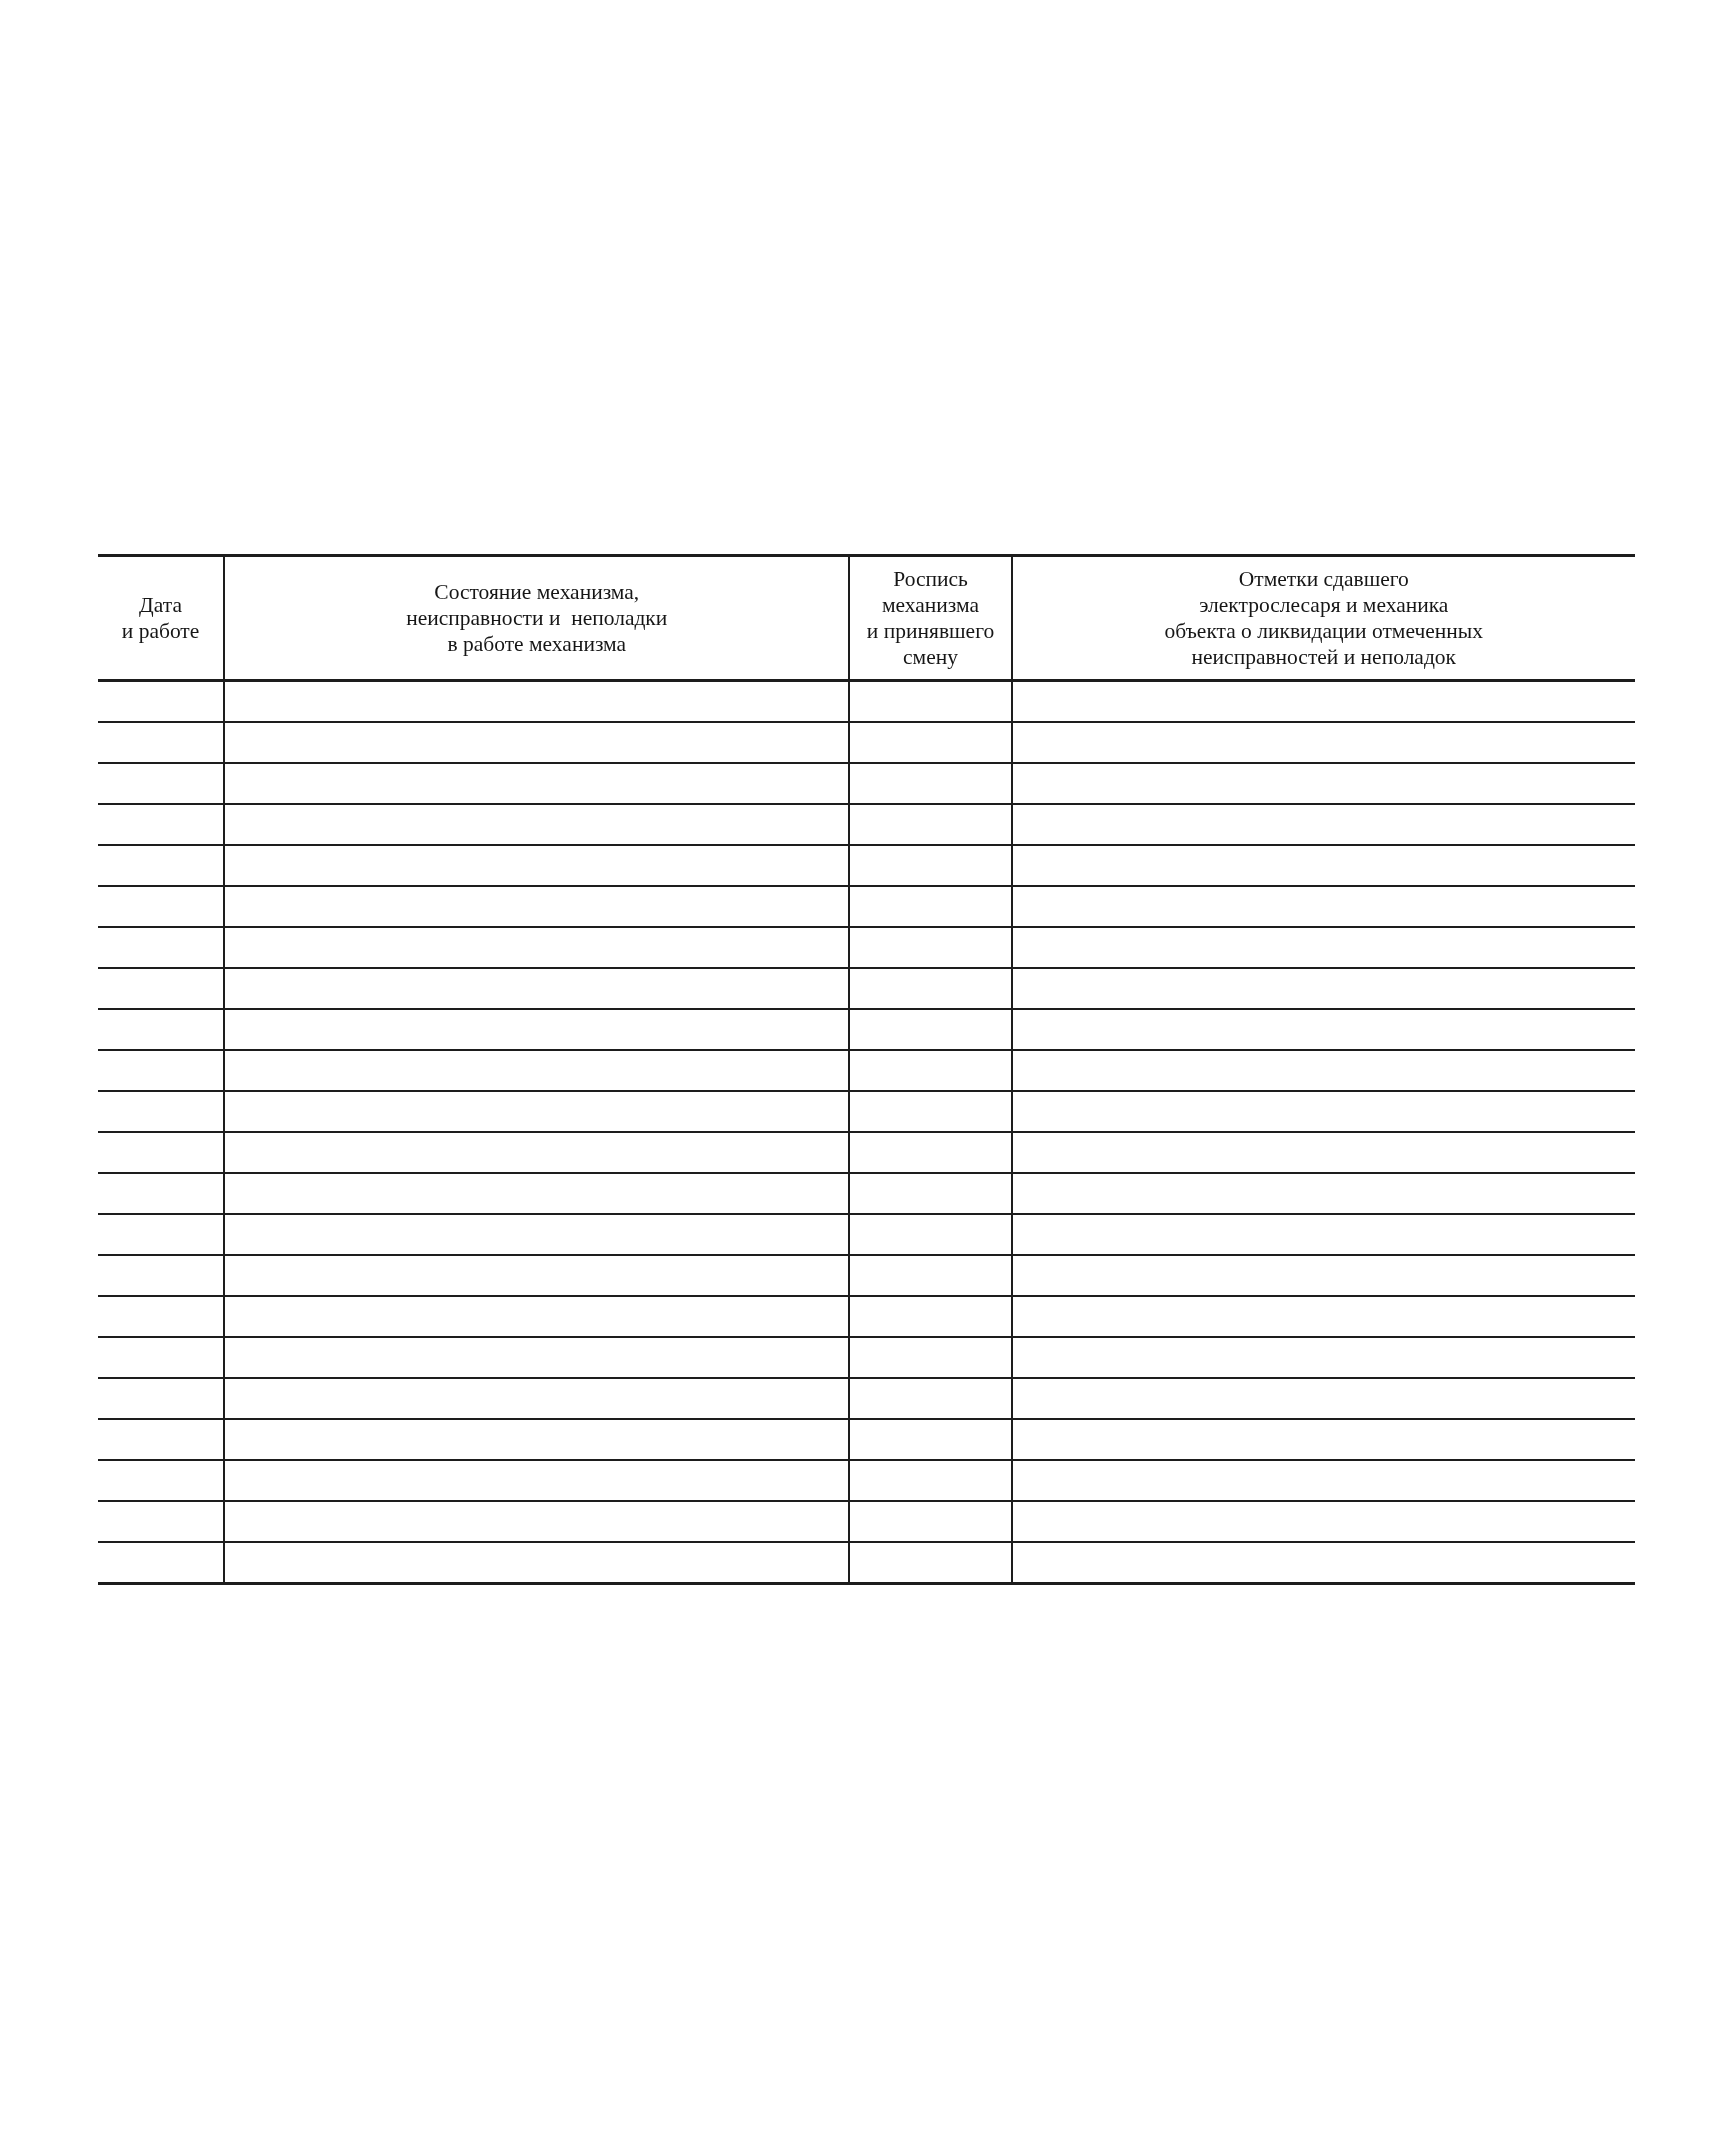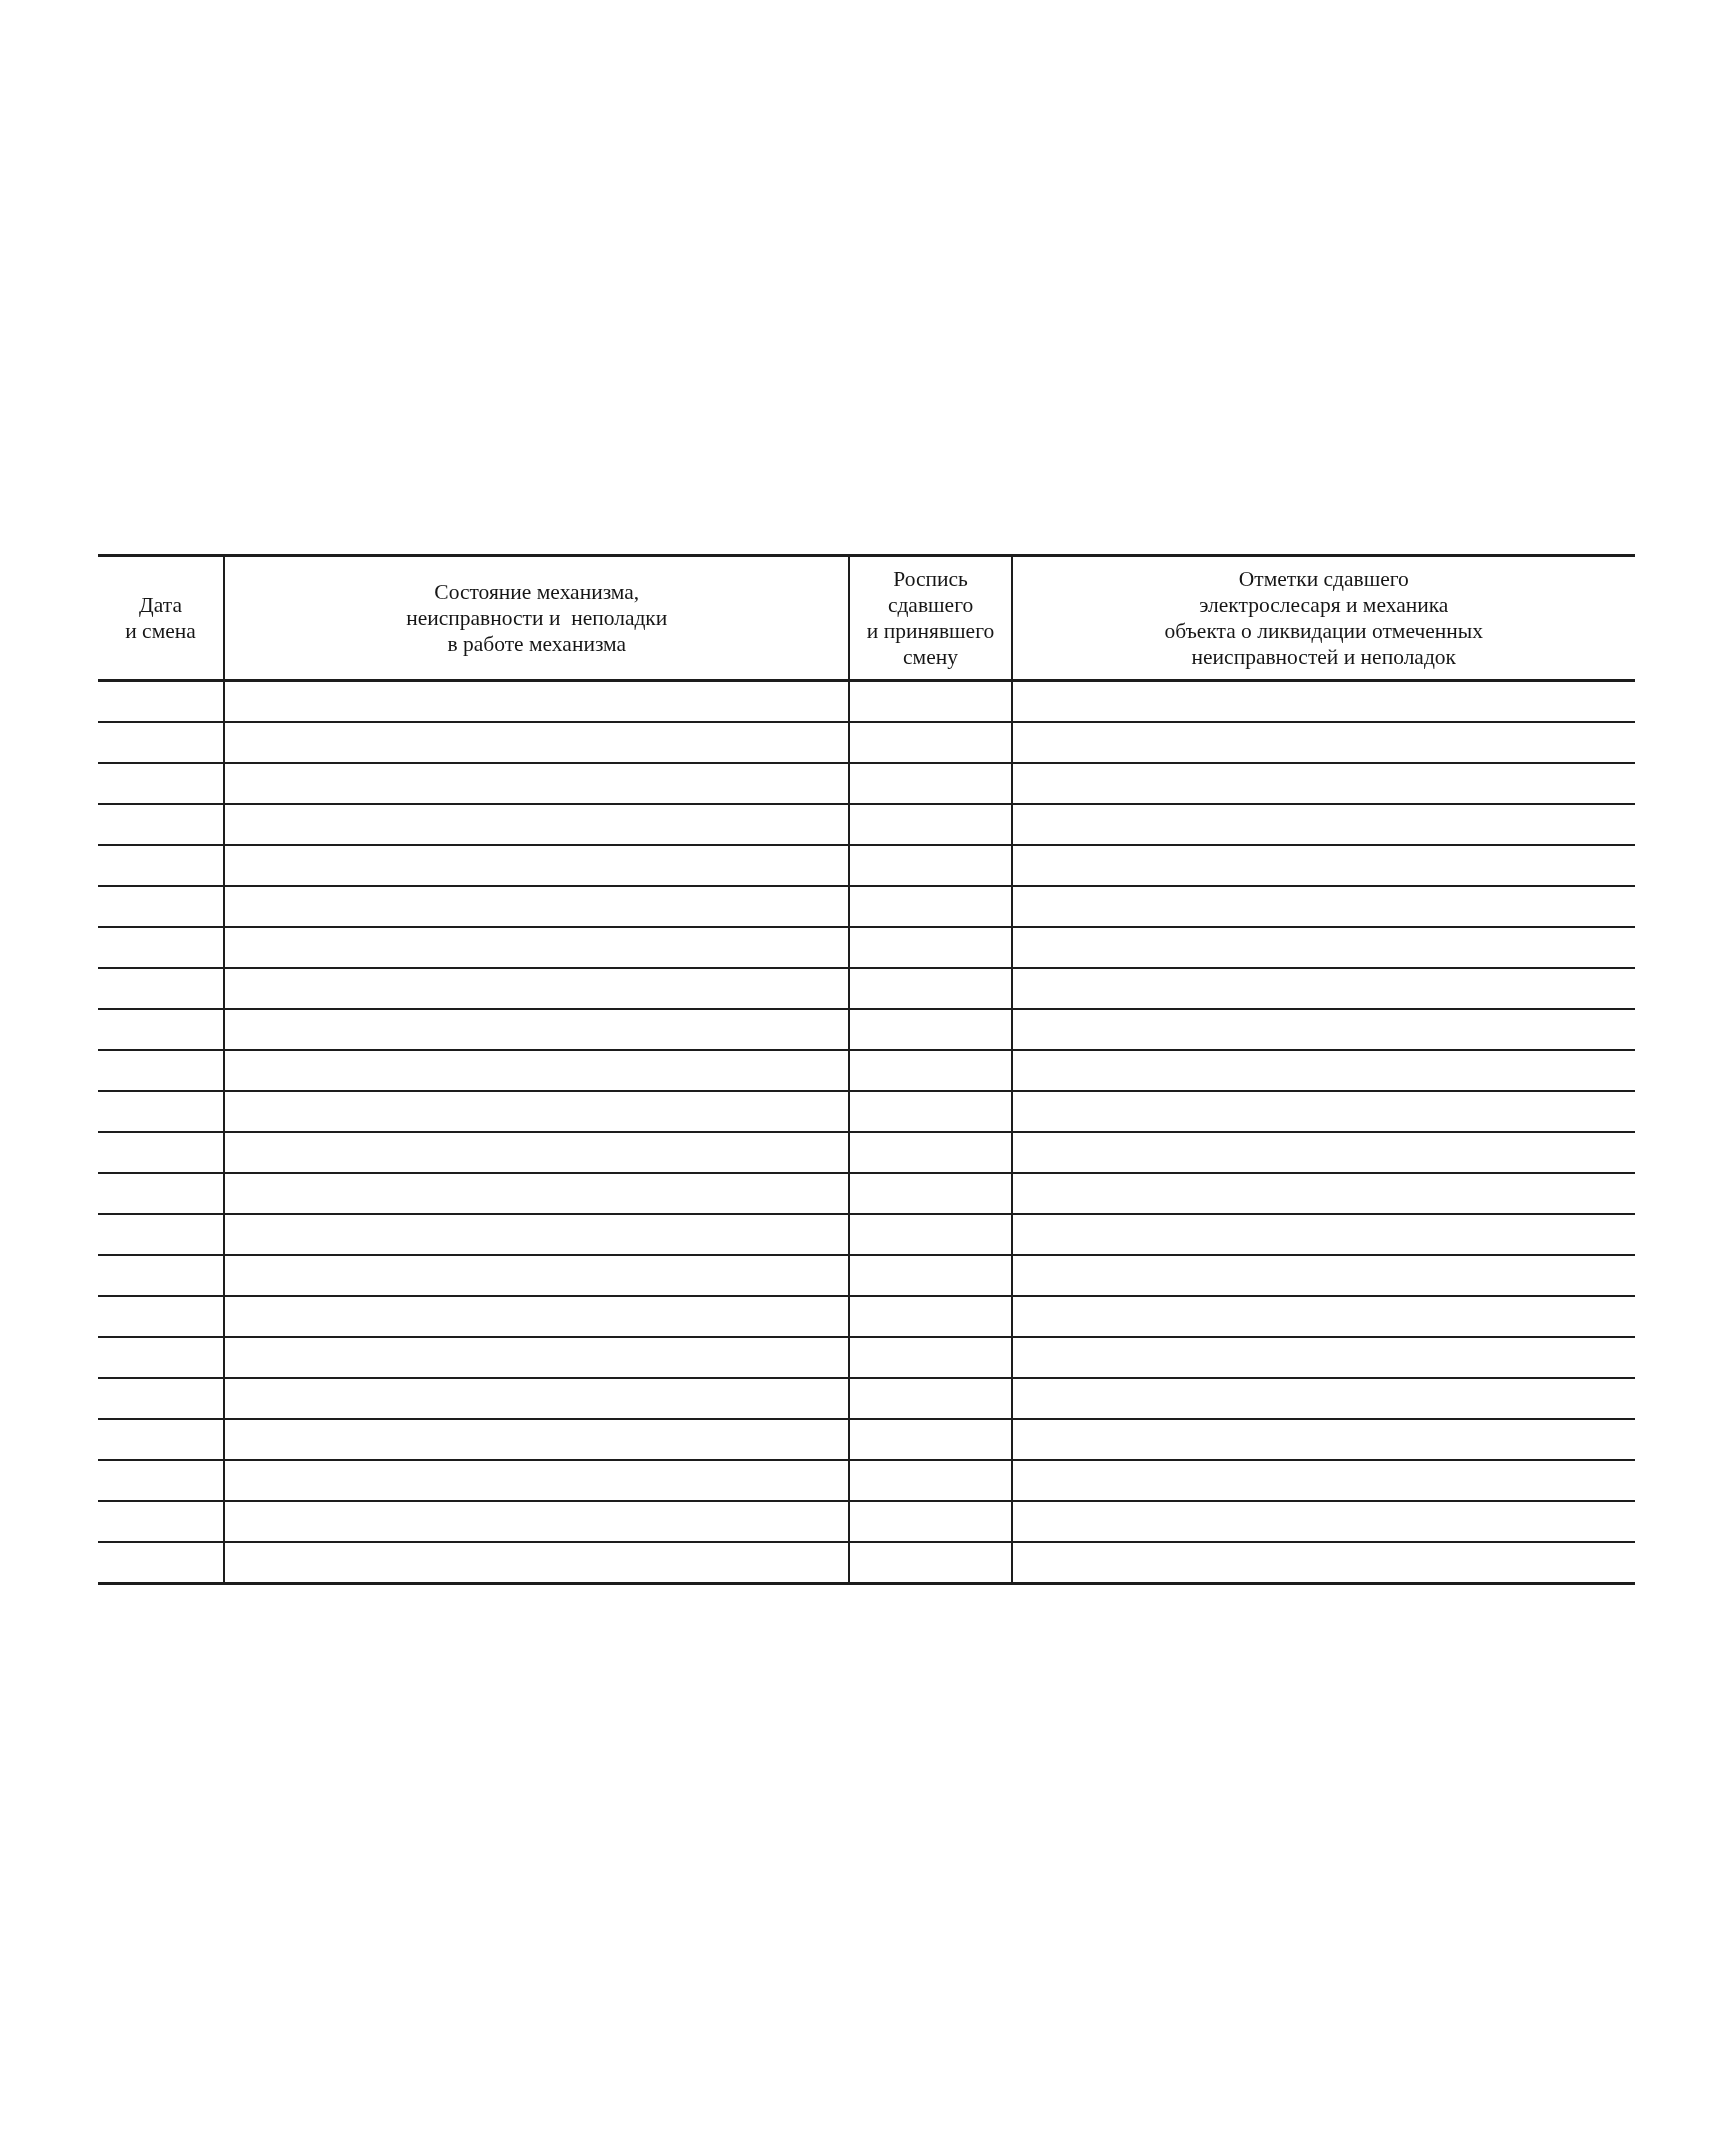--- a/index.html
+++ b/index.html
@@ -66,26 +66,26 @@
   <table class="shift-log">
     <colgroup>
       <col class="c1">
         <col class="c2">
         <col class="c3">
         <col class="c4">
     </colgroup>
     <thead>
       <tr>
         <th>Дата
-и смена</th>
+и работе</th>
         <th>Состояние механизма,
 неисправности и  неполадки
 в работе механизма</th>
         <th>Роспись
-сдавшего
+механизма
 и принявшего
 смену</th>
         <th>Отметки сдавшего
 электрослесаря и механика
 объекта о ликвидации отмеченных
 неисправностей и неполадок</th>
       </tr>
     </thead>
     <tbody>
         <tr>

